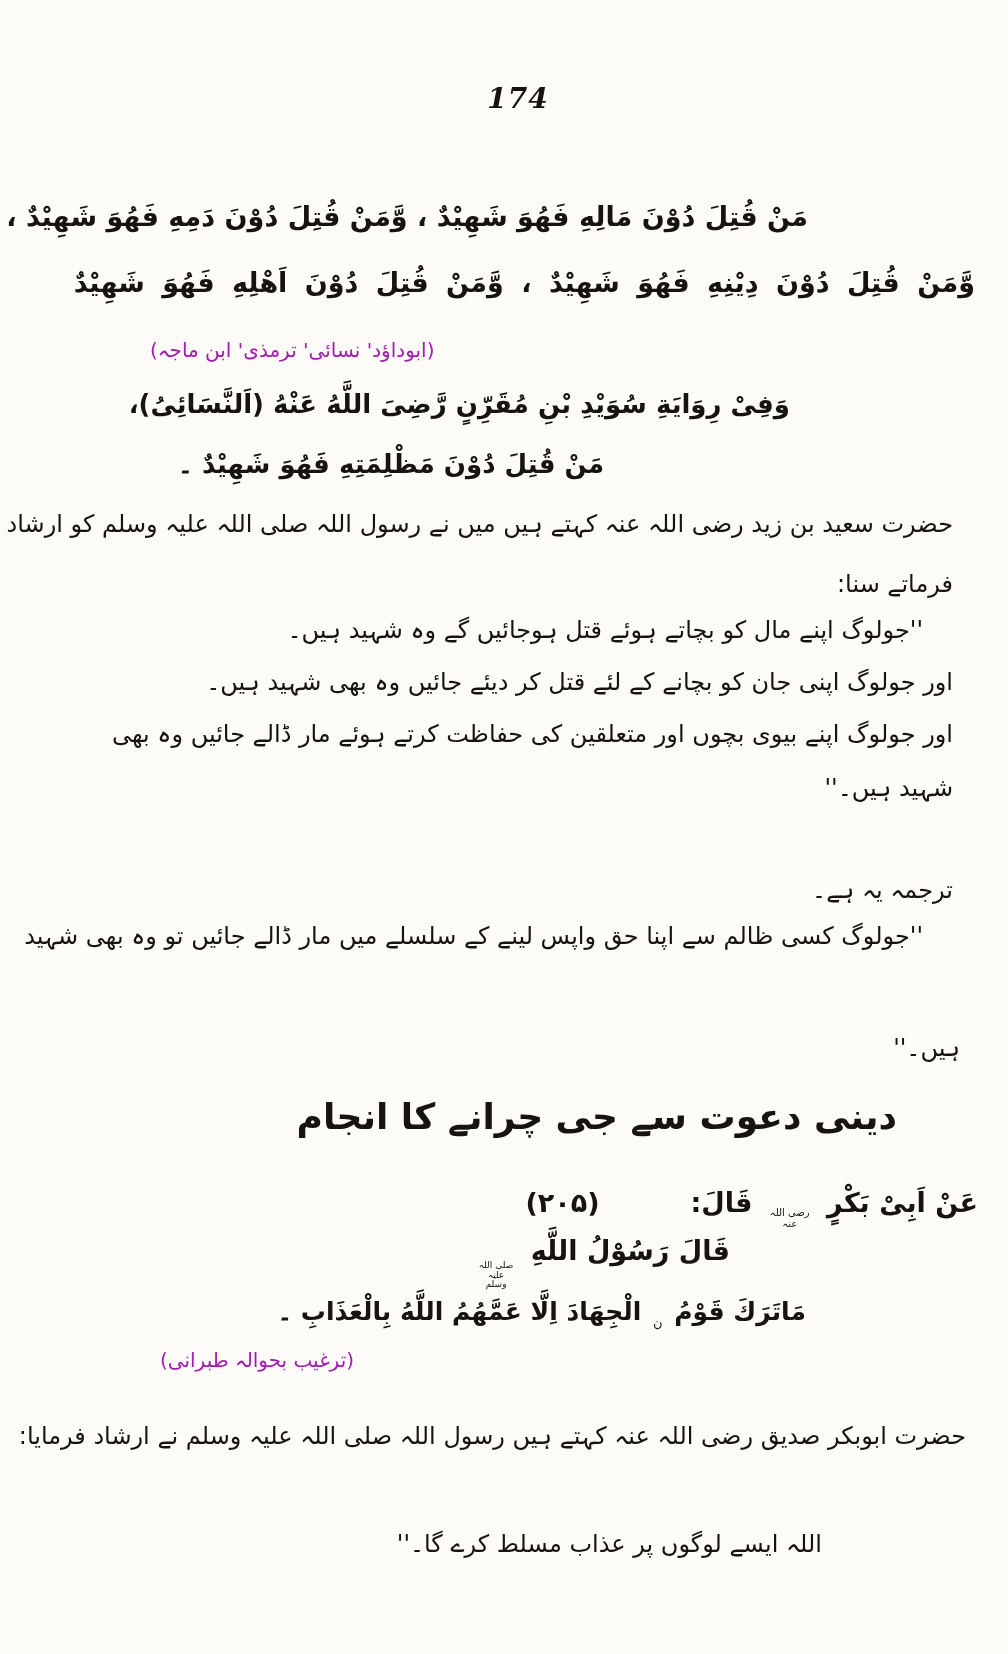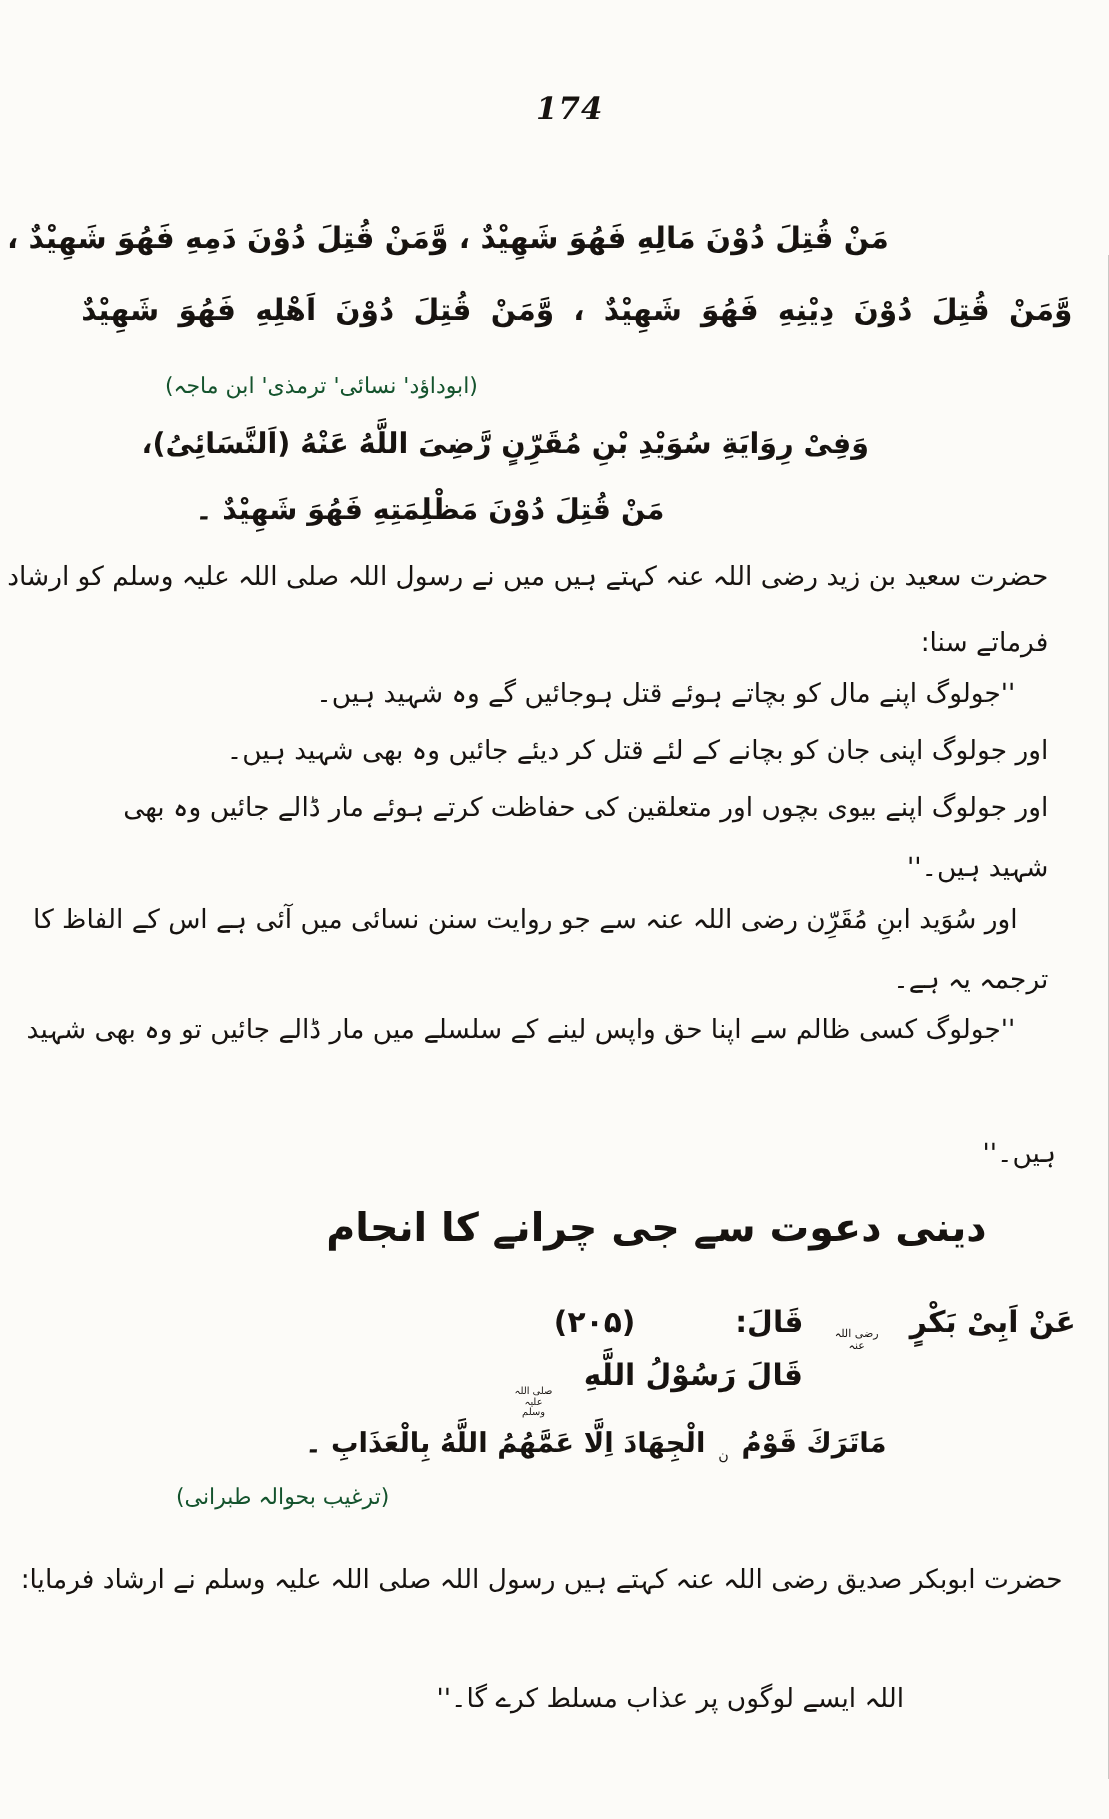--- a/index.html
+++ b/index.html
@@ -7,31 +7,31 @@
     position:relative;width:1008px;height:1654px;margin:0 auto;
     background:#fcfbf8;color:#171310;overflow:hidden;
     font-family:"DejaVu Sans",sans-serif;
   }
   .ln{
     position:absolute;direction:rtl;unicode-bidi:embed;white-space:nowrap;
     line-height:1.4;letter-spacing:0;
   }
   .ar{font-weight:700;}
   .urdu{font-size:24px;text-align:center;}
-  .ref{font-size:20px;color:#14532d;}
+  .ref{font-size:20px;color:#a21caf;}
   .pageno{
     position:absolute;top:82px;left:458px;width:120px;text-align:center;
     font-family:"DejaVu Serif",serif;font-weight:bold;font-style:italic;
     font-size:28px;letter-spacing:1px;
   }
   .heading{font-weight:700;font-size:36px;}
   .stack{
     display:inline-flex;flex-direction:column;align-items:center;
     font-size:10px;font-weight:400;line-height:1.08;
-    vertical-align:-4px;margin:0 19px;white-space:nowrap;
+    vertical-align:-4px;margin:0 8px;white-space:nowrap;
   }
   .stack.saw{font-size:9px;vertical-align:-8px;}
   .noon{font-size:13px;font-weight:400;vertical-align:-7px;margin:0 3px;}
   .gap{display:inline-block;width:72px;}
   .wsp{word-spacing:8px;}
 </style>
 </head>
 <body>
 
 <div class="page">
@@ -53,21 +53,20 @@
   <div class="ln urdu" style="top:568px;right:55px;">فرماتے سنا:</div>
 
   <div class="ln urdu" style="top:614px;right:85px;">''جولوگ اپنے مال کو بچاتے ہوئے قتل ہوجائیں گے وہ شہید ہیں۔</div>
 
   <div class="ln urdu" style="top:666px;right:55px;">اور جولوگ اپنی جان کو بچانے کے لئے قتل کر دیئے جائیں وہ بھی شہید ہیں۔</div>
 
   <div class="ln urdu" style="top:718px;right:55px;">اور جولوگ اپنے بیوی بچوں اور متعلقین کی حفاظت کرتے ہوئے مار ڈالے جائیں وہ بھی</div>
 
   <div class="ln urdu" style="top:772px;right:55px;">شہید ہیں۔''</div>
 
-  <div class="ln urdu" style="top:820px;right:83px;">اور سُوَید ابنِ مُقَرِّن رضی اللہ عنہ سے جو روایت سنن نسائی میں آئی ہے اس کے الفاظ کا</div>
 
   <div class="ln urdu" style="top:874px;right:55px;">ترجمہ یہ ہے۔</div>
 
   <div class="ln urdu" style="top:920px;right:85px;">''جولوگ کسی ظالم سے اپنا حق واپس لینے کے سلسلے میں مار ڈالے جائیں تو وہ بھی شہید</div>
 
   <div class="ln urdu" style="top:1032px;right:48px;">ہیں۔''</div>
 
   <div class="ln heading" style="top:1092px;right:111px;">دینی دعوت سے جی چرانے کا انجام</div>
 
   <div class="ln ar" style="top:1184px;right:30px;font-size:27px;">

